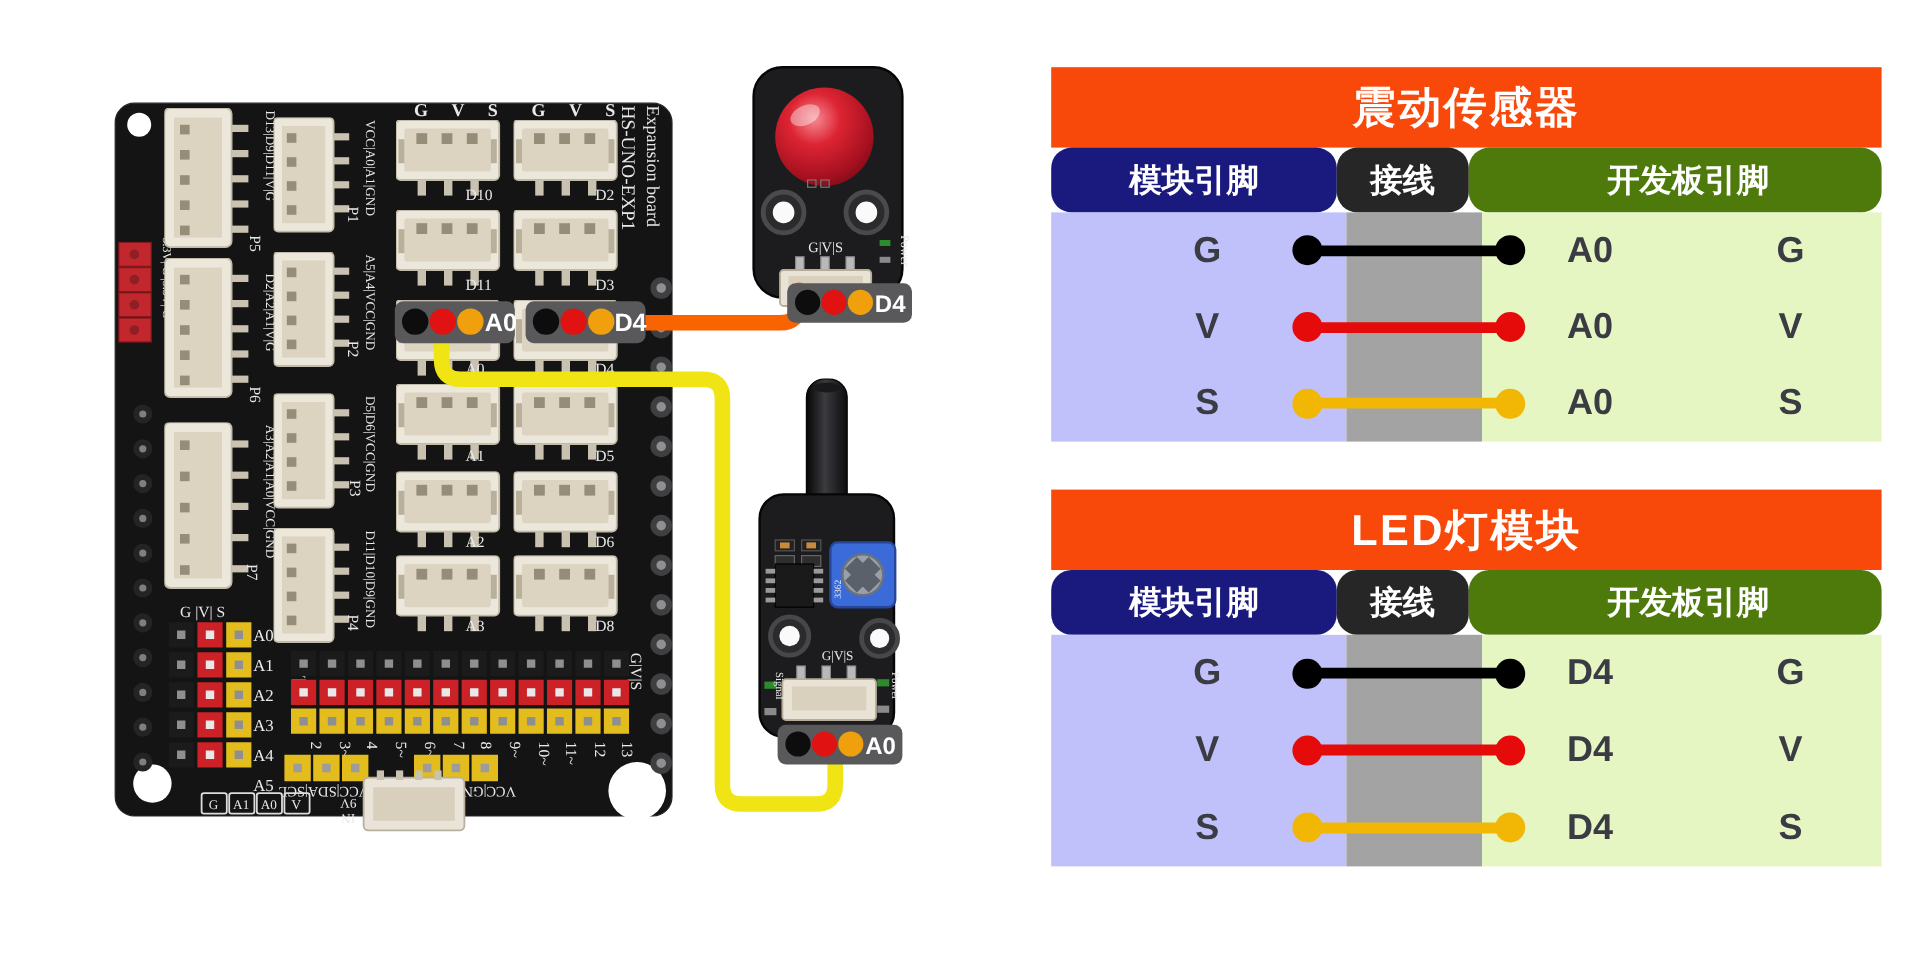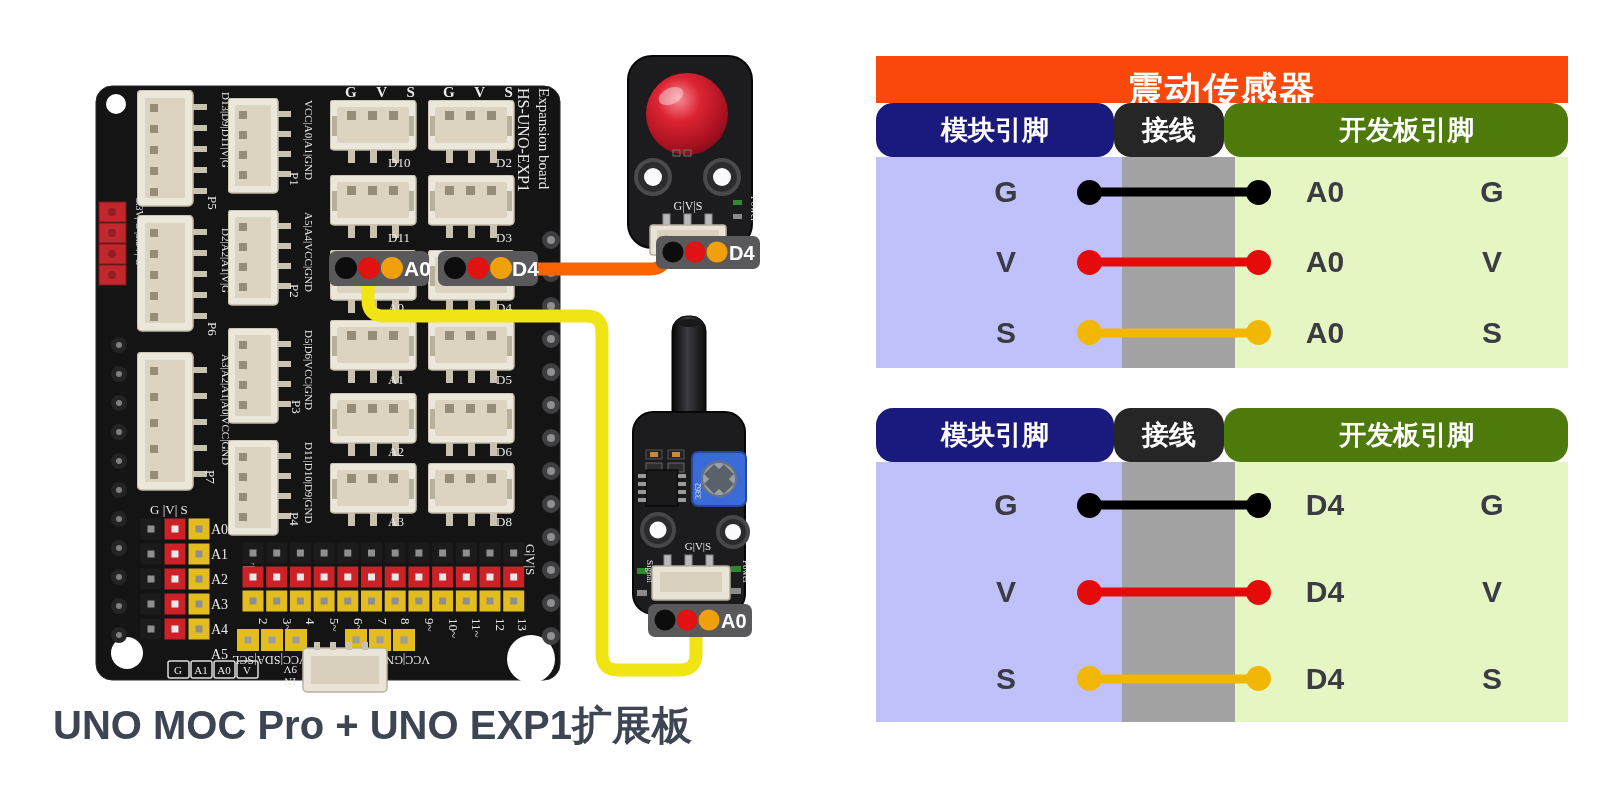--- a/index.html
+++ b/index.html
@@ -5,21 +5,21 @@
   html,body{margin:0;padding:0;background:#fff;}
   #stage{position:relative;width:1601px;height:797px;background:#ffffff;overflow:hidden;
          font-family:"Liberation Sans",sans-serif;}
   #board-svg{position:absolute;left:0;top:0;}
   .caption{position:absolute;left:53px;top:698px;font-size:40px;font-weight:bold;
            color:#3d4452;letter-spacing:0px;}
   
   .tbl{position:absolute;left:876px;width:692px;display:flex;flex-direction:column;}
   .tbl1{top:56px;height:312px;}
   .tbl2{top:408px;height:314px;}
-  .tbl-title{height:47px;line-height:67px;text-align:center;color:#fff;
+  .tbl-title{height:67px;line-height:67px;text-align:center;color:#fff;
              font-size:36px;font-weight:bold;letter-spacing:2px;}
   .tbl-head{height:54px;display:flex;}
   .tbl-head .h{line-height:54px;text-align:center;color:#fff;font-size:27px;font-weight:bold;border-radius:17px;}
   .h1{width:246px;}
   .h2{width:113px;}
   .h3{width:333px;padding-left:22px;}
   .tbl-body{flex:1;position:relative;display:flex;flex-direction:column;}
   .bg{position:absolute;top:0;bottom:0;}
   .bg1{left:0;width:246px;}
   .bg2{left:246px;width:113px;}
@@ -368,21 +368,20 @@
   </g>
   <g>
     <rect x="648" y="604" width="104" height="33" rx="7" fill="#59595b"></rect>
     <circle cx="665" cy="620" r="10.5" fill="#0d0d0d"></circle>
     <circle cx="687" cy="620" r="10.5" fill="#e11212"></circle>
     <circle cx="709" cy="620" r="10.5" fill="#f0a00c"></circle>
     <text class="badge-t" font-size="20" x="721" y="628">A0</text>
   </g>
 </svg>
 
-<div class="caption">UNO MOC Pro + UNO EXP1扩展板</div>
 
 <div class="tbl tbl1">
   <div class="tbl-title" style="background: rgb(248, 73, 10);">震动传感器</div>
   <div class="tbl-head">
     <div class="h h1" style="background: rgb(26, 26, 126);">模块引脚</div>
     <div class="h h2" style="background: rgb(38, 38, 38);">接线</div>
     <div class="h h3" style="background: rgb(78, 122, 12);">开发板引脚</div>
   </div>
   <div class="tbl-body">
     <div class="bg bg1" style="background: rgb(192, 193, 251);"></div>
@@ -403,20 +402,21 @@
     <div class="trow">
       <span class="mp">S</span>
       <div class="wirebar" style="background: rgb(242, 183, 5);"></div>
       <span class="bp">A0</span>
       <span class="pt">S</span>
     </div>
   </div>
 </div>
 
 <div class="tbl tbl2">
+  <div class="tbl-title" style="background: rgb(248, 73, 10);">LED灯模块</div>
   <div class="tbl-head">
     <div class="h h1" style="background: rgb(26, 26, 126);">模块引脚</div>
     <div class="h h2" style="background: rgb(38, 38, 38);">接线</div>
     <div class="h h3" style="background: rgb(78, 122, 12);">开发板引脚</div>
   </div>
   <div class="tbl-body">
     <div class="bg bg1" style="background: rgb(192, 193, 251);"></div>
     <div class="bg bg2" style="background: rgb(163, 163, 163);"></div>
     <div class="bg bg3" style="background: rgb(229, 246, 195);"></div>
     <div class="trow">

